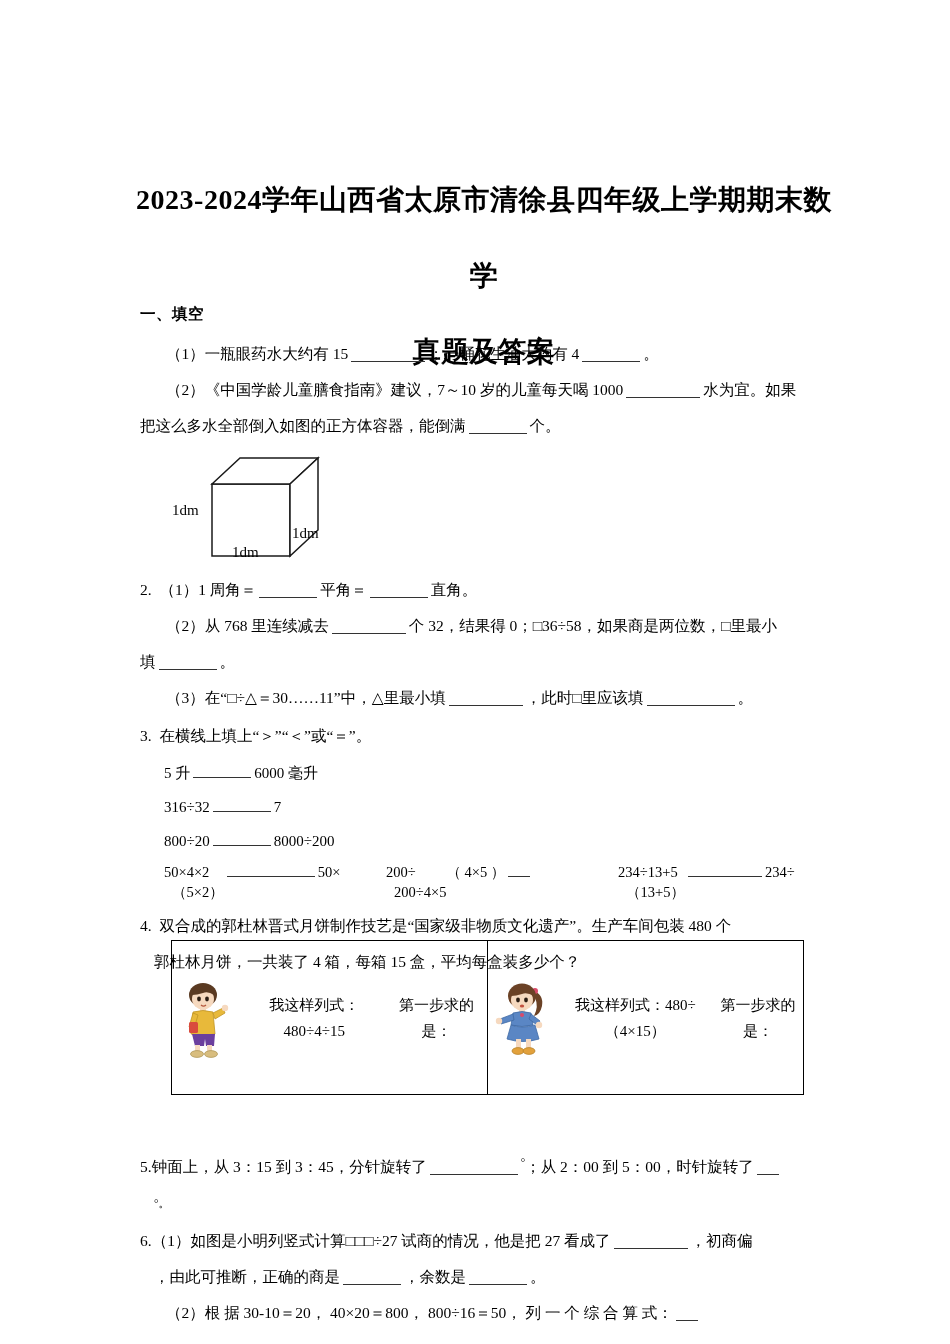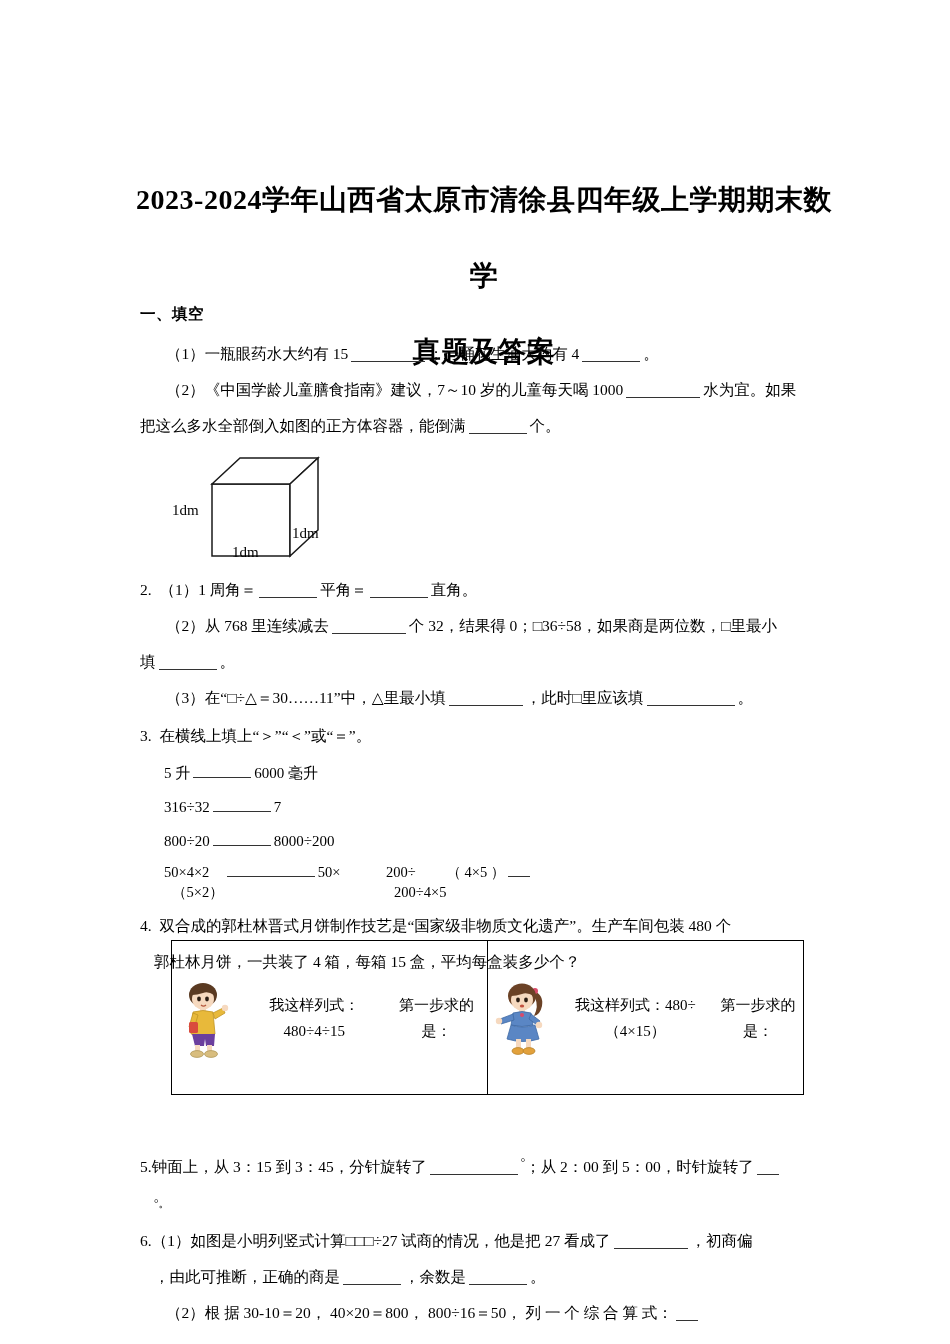--- a/index.html
+++ b/index.html
@@ -262,20 +262,30 @@
           <div class="cell c2">
             <span class="stack">
               <span class="l1">200÷</span>
               <span class="l2">200÷4×5</span>
             </span>
             <span class="stack">
               <span class="l1">（ 4×5 ）</span>
             </span>
             <span class="op-blank b-xs"></span>
           </div>
+          <div class="cell c3">
+            <span class="stack">
+              <span class="l1">234÷13+5</span>
+              <span class="l2">（13+5）</span>
+            </span>
+            <span class="op-blank b-l"></span>
+            <span class="stack">
+              <span class="l1">234÷</span>
+            </span>
+          </div>
         </div>
       </div>
     </div>
 
     <div class="q" style="margin-top:6px;">
       <span class="qline"><span class="num">4.</span>&nbsp;&nbsp;<span>双合成的郭杜林晋式月饼制作技艺是“国家级非物质文化遗产”。生产车间包装 480 个</span></span>
       <span class="qline"><span class="indent-sm"></span><span>郭杜林月饼，一共装了 4 箱，每箱 15 盒，平均每盒装多少个？</span></span>
     </div>
 
     <div style="height:162px;"></div>

